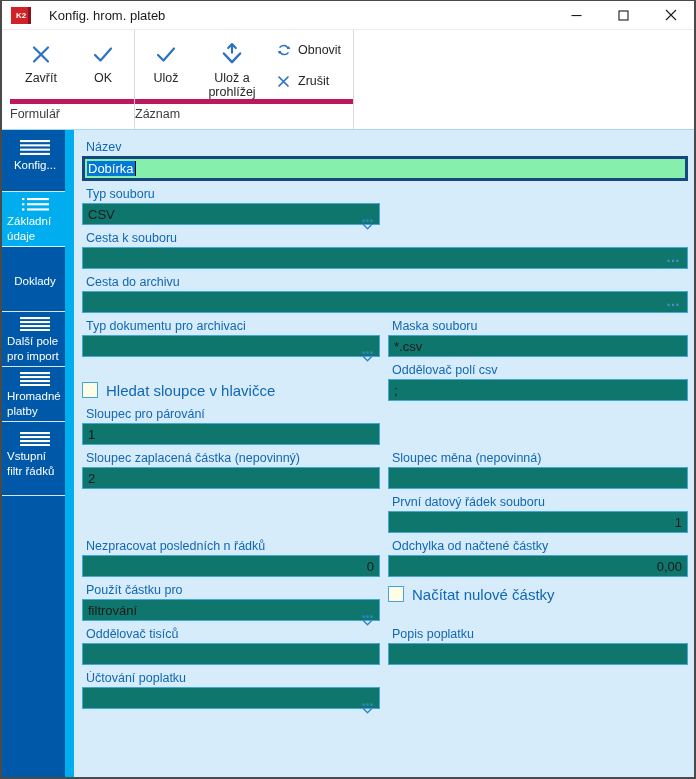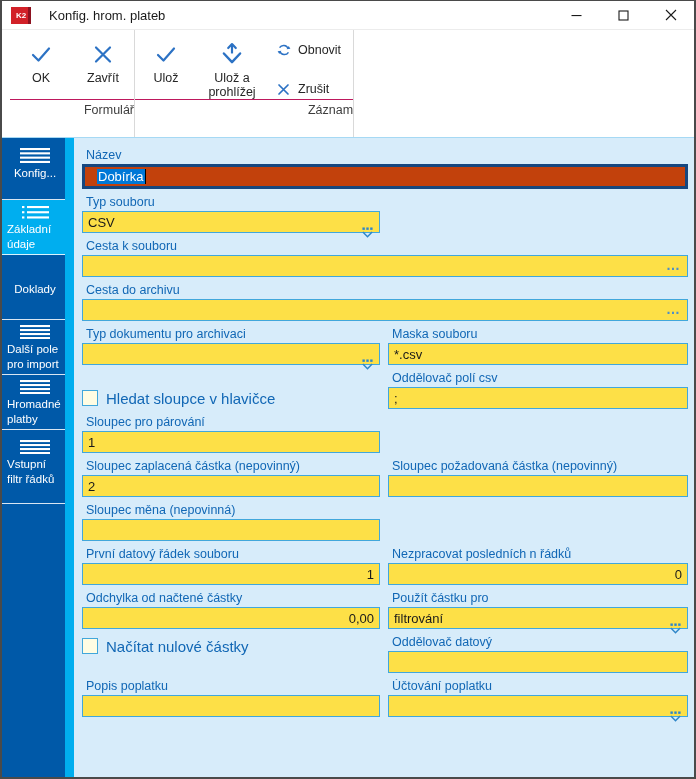--- a/index.html
+++ b/index.html
@@ -15,28 +15,28 @@
   .logo { width: 20px; height: 17px; background: #D22128; color: #fff; font-size: 8px; font-weight: bold;
           display: flex; align-items: center; justify-content: center; box-shadow: inset -3px 0 0 #8d1220; }
   .title { margin-left: 18px; font-size: 13px; color: #1a1a1a; }
   .win-controls { margin-left: auto; display: flex; height: 100%; }
   .win-btn { width: 47px; display: flex; align-items: center; justify-content: center; cursor: default; }
 
   
   .ribbon { flex: 0 0 100px; background: #fff; border-bottom: 1px solid #A6D9F4; display: flex; padding-left: 8px; }
   .rgroup { display: flex; flex-direction: column; border-right: 1px solid #D9D9D9; }
   .rgroup-buttons { flex: 1; display: flex; align-items: flex-start; }
-  .rgroup-label { height: 38px; border-top: 1px solid #be185d; text-align: right;
+  .rgroup-label { height: 30px; border-top: 5px solid #be185d; text-align: left;
                   font-size: 12.5px; color: #3d3d3d; line-height: 20px; }
   .rbtn { width: 62px; display: flex; flex-direction: column; align-items: center; padding-top: 9px;
           font-size: 12.5px; color: #262626; }
   .rbtn .ric { height: 30px; display: flex; align-items: center; justify-content: center; }
   .rbtn-label { text-align: center; line-height: 14px; margin-top: 2px; }
   .rbtn.wide { width: 70px; }
-  .rsmall-col { display: flex; flex-direction: column; gap: 24px; padding: 12px 12px 0 8px; }
+  .rsmall-col { display: flex; flex-direction: column; gap: 16px; padding: 12px 12px 0 8px; }
   .rsmall { display: flex; align-items: center; gap: 6px; font-size: 12.5px; color: #262626; }
   .rsmall .ric { width: 17px; display: flex; justify-content: center; }
 
   
   .bodyrow { flex: 1; display: flex; min-height: 0; }
   .sidebar { width: 63px; flex: 0 0 63px; background: #0059A8; display: flex; flex-direction: column; }
   .strip { width: 9px; flex: 0 0 9px; background: #00AEEF; }
   .main { flex: 1; background: #D7ECFA; padding: 10px 6px 0 8px; overflow: hidden; }
 
   .tab { color: #fff; font-size: 11.5px; line-height: 15px; padding: 4px 2px 0 5px;
@@ -49,30 +49,30 @@
   .t4 { height: 55px; }
   .t5 { height: 55px; }
   .t6 { height: 74px; padding-top: 9px; }
   .sidebar-fill { flex: 1; }
 
   
   .grid { display: grid; grid-template-columns: 298px 1fr; column-gap: 8px; }
   .cell { margin-bottom: 6px; }
   .span2 { grid-column: 1 / span 2; }
   .flabel { color: #1167B5; font-size: 12.5px; height: 16px; padding-left: 4px; white-space: nowrap; overflow: hidden; }
-  .finput { height: 22px; width: 100%; display: block; background: #fde047; border: 1px solid #41A7DB;
+  .finput { height: 22px; width: 100%; display: block; background: #0f766e; border: 1px solid #41A7DB;
             font-size: 13px; color: #1a1a1a; padding: 0 5px; font-family: inherit; outline: none; }
   .num { text-align: right; }
   .wrap { position: relative; }
   .combo .finput { padding-right: 24px; }
   .dd { position: absolute; right: 5px; top: 50%; transform: translateY(-50%); line-height: 0; cursor: default; }
   .browse { position: absolute; right: 7px; top: 16px; height: 22px; line-height: 20px; color: #4E8FC8;
             font-size: 14px; font-weight: bold; letter-spacing: 1px; cursor: default; }
-  .focus-field { height: 25px; background: #c2410c; border: 3px solid #16477F; display: flex;
-                 align-items: center; padding: 0 12px; }
+  .focus-field { height: 25px; background: #86efac; border: 3px solid #16477F; display: flex;
+                 align-items: center; padding: 0 2px; }
   .sel { background: #0078D7; color: #fff; font-size: 13px; padding: 0 1px; }
   .caret { width: 1px; height: 15px; background: #000; display: inline-block; }
   .checkrow { display: flex; align-items: center; gap: 8px; height: 22px; }
   .checkbox { width: 16px; height: 16px; background: #FFFDE3; border: 1px solid #41A7DB; flex: 0 0 auto; }
   .chklabel { color: #1167B5; font-size: 15px; white-space: nowrap; }
   .valign-end { display: flex; flex-direction: column; justify-content: flex-end; }
 </style>
 </head>
 <body>
 
@@ -98,33 +98,33 @@
           </svg>
       </div>
     </div>
   </div>
 
   <div class="ribbon">
     <div class="rgroup">
       <div class="rgroup-buttons">
         <div class="rbtn">
           <span class="ric">
+            <svg width="24" height="24" viewBox="0 0 24 24">
+                <path d="M5 5.5 L19 19.5 M19 5.5 L5 19.5" stroke="#2C72C4" stroke-width="2.2" stroke-linecap="round"></path>
+              </svg>
+          </span>
+          <span class="rbtn-label">Zavřít</span>
+        </div>
+        <div class="rbtn">
+          <span class="ric">
             <svg width="26" height="24" viewBox="0 0 24 24">
                 <path d="M4 13 L9.5 18.5 L20 6.5" fill="none" stroke="#2C72C4" stroke-width="2.2" stroke-linecap="round" stroke-linejoin="round"></path>
               </svg>
           </span>
           <span class="rbtn-label">OK</span>
-        </div>
-        <div class="rbtn">
-          <span class="ric">
-            <svg width="24" height="24" viewBox="0 0 24 24">
-                <path d="M5 5.5 L19 19.5 M19 5.5 L5 19.5" stroke="#2C72C4" stroke-width="2.2" stroke-linecap="round"></path>
-              </svg>
-          </span>
-          <span class="rbtn-label">Zavřít</span>
         </div>
       </div>
       <div class="rgroup-label">Formulář</div>
     </div>
 
     <div class="rgroup">
       <div class="rgroup-buttons">
         <div class="rbtn">
           <span class="ric">
             <svg width="26" height="24" viewBox="0 0 24 24">
@@ -318,24 +318,20 @@
         <div class="cell">
           <div class="flabel">Sloupec pro párování</div>
           <input class="finput" value="1" style="">
         </div>
         <div class="cell"></div>
 
         <div class="cell">
           <div class="flabel">Sloupec zaplacená částka (nepovinný)</div>
           <input class="finput" value="2" style="">
         </div>
-        <div class="cell">
-          <div class="flabel">Sloupec požadovaná částka (nepovinný)</div>
-          <input class="finput" value="" style="">
-        </div>
 
         <div class="cell">
           <div class="flabel">Sloupec měna (nepovinná)</div>
           <input class="finput" value="" style="">
         </div>
         <div class="cell"></div>
 
         <div class="cell">
           <div class="flabel">První datový řádek souboru</div>
           <input class="finput num" value="1" style="">
@@ -365,21 +361,21 @@
         </div>
 
         <div class="cell">
           <div class="checkrow">
             <span class="checkbox"></span>
             <span class="chklabel">Načítat nulové částky</span>
           </div>
         </div>
 
         <div class="cell">
-          <div class="flabel">Oddělovač datový</div>
+          <div class="flabel">Oddělovač tisíců</div>
           <input class="finput" value="" style="">
         </div>
 
         <div class="cell">
           <div class="flabel">Popis poplatku</div>
           <input class="finput" value="" style="">
         </div>
         <div class="cell wrap combo">
           <div class="flabel">Účtování poplatku</div>
           <input class="finput" value="" style="">

